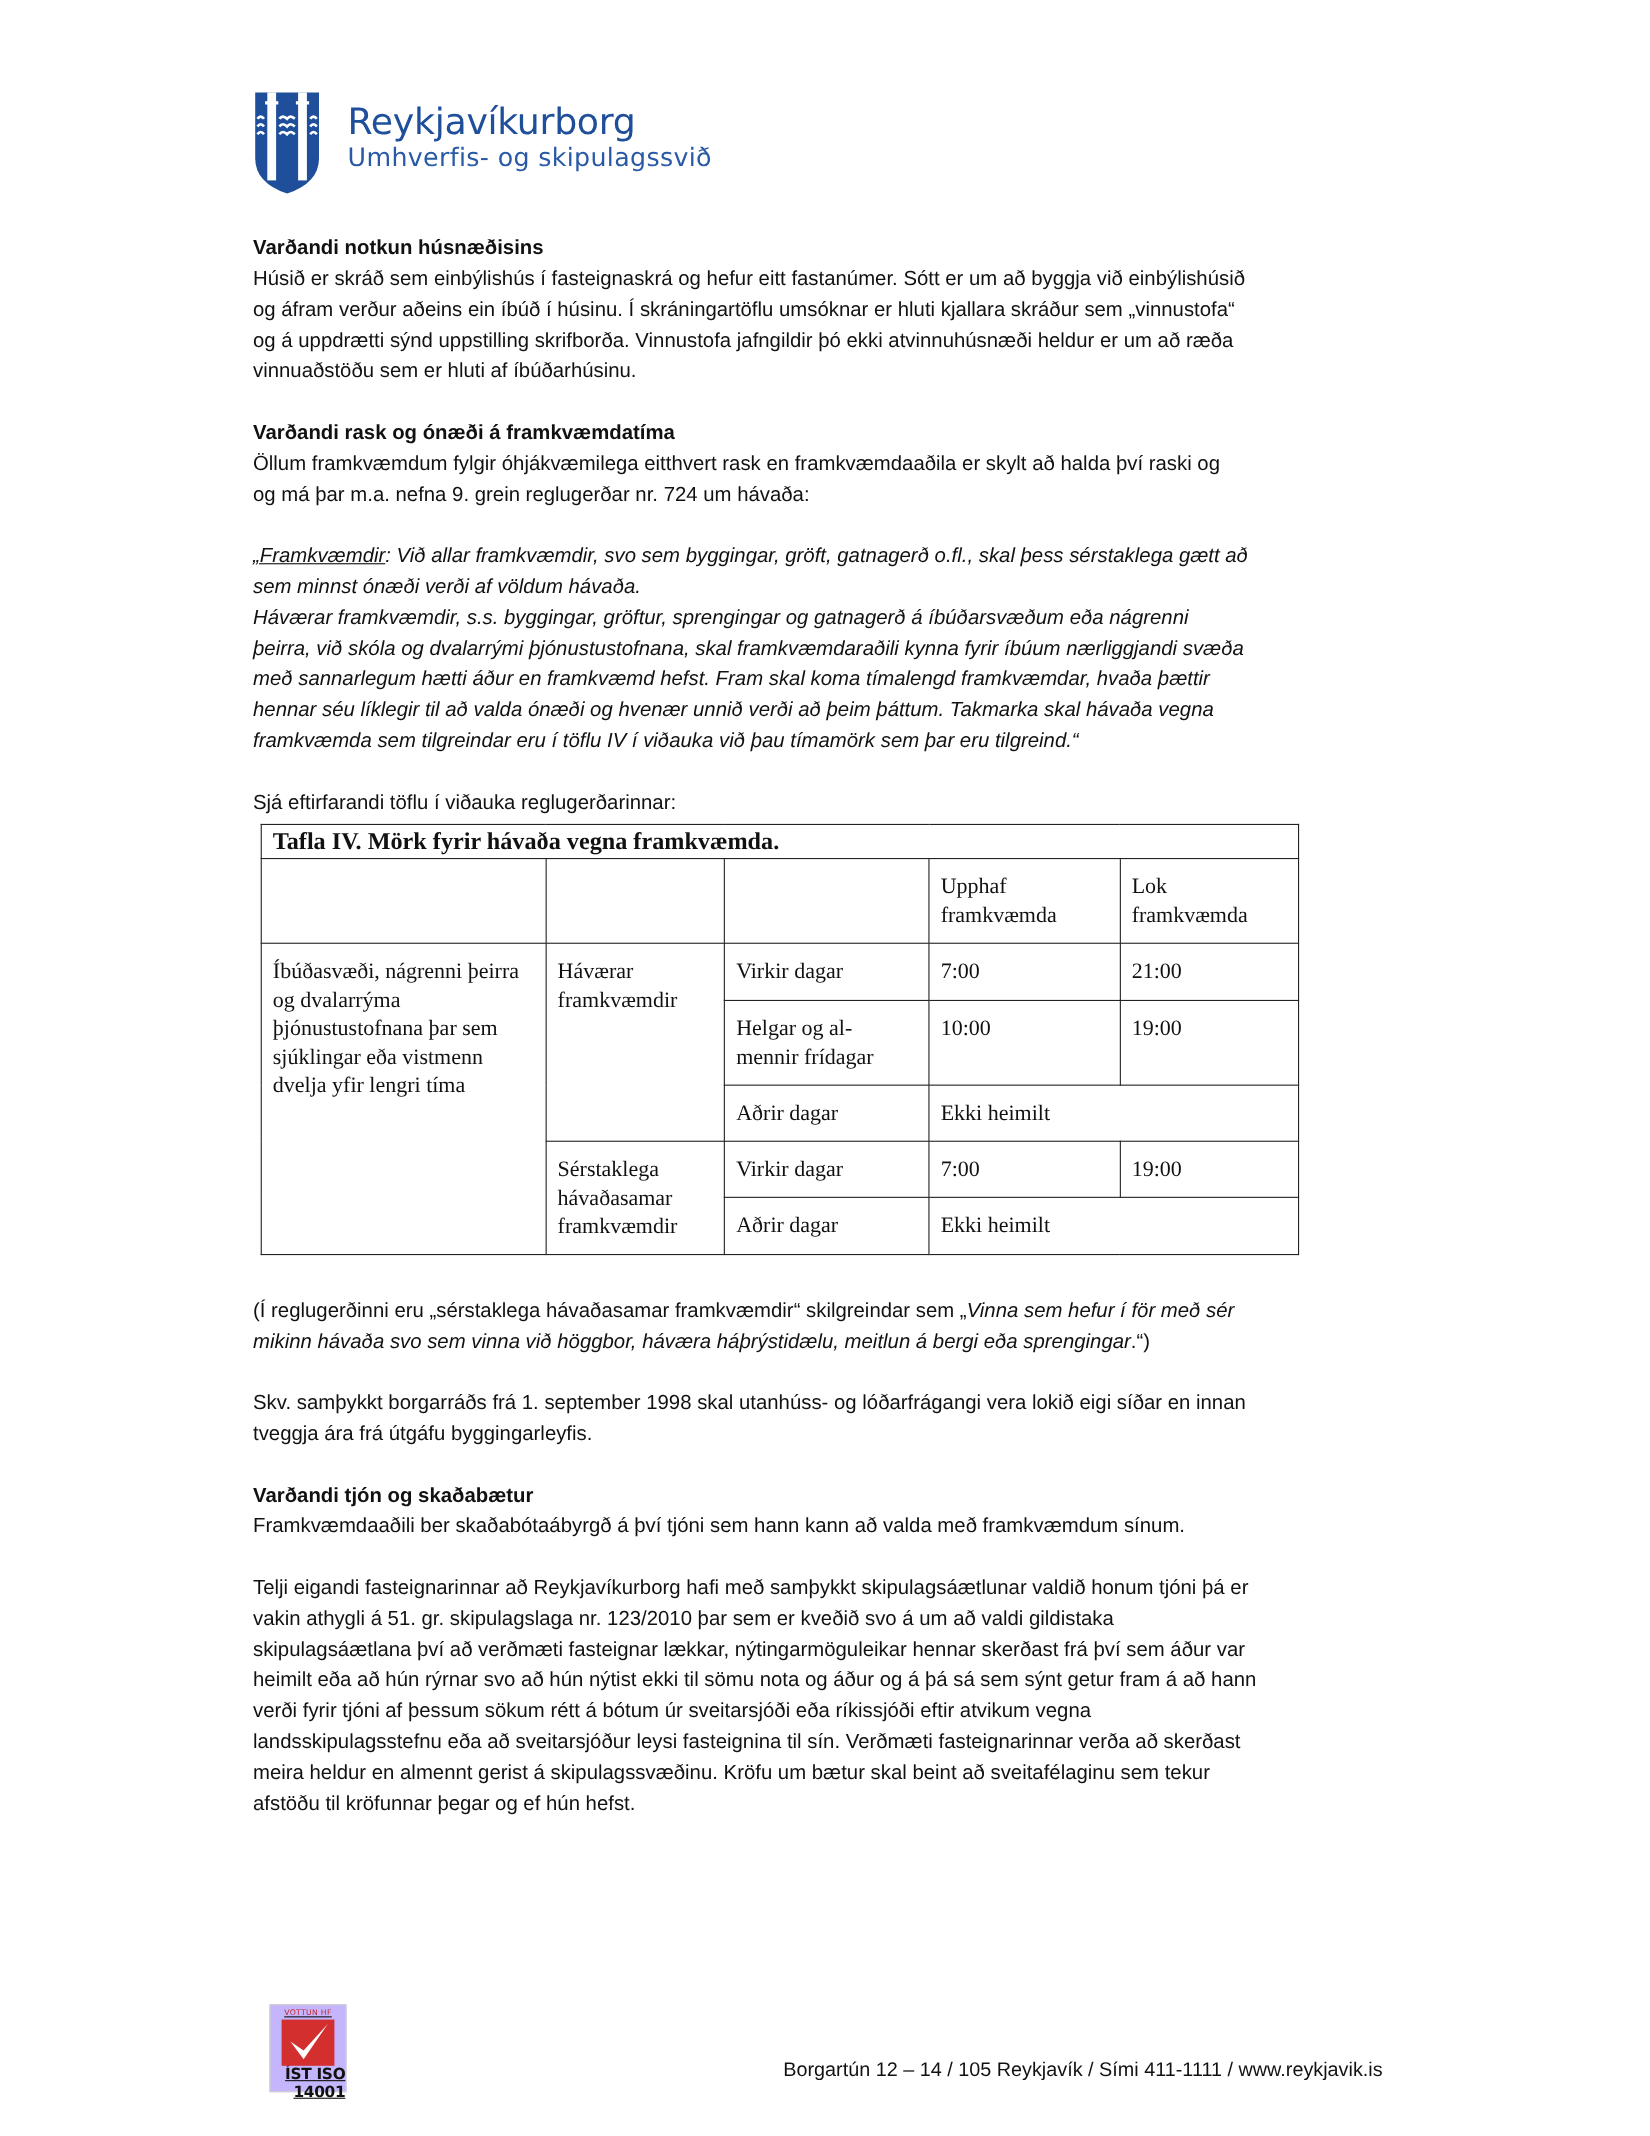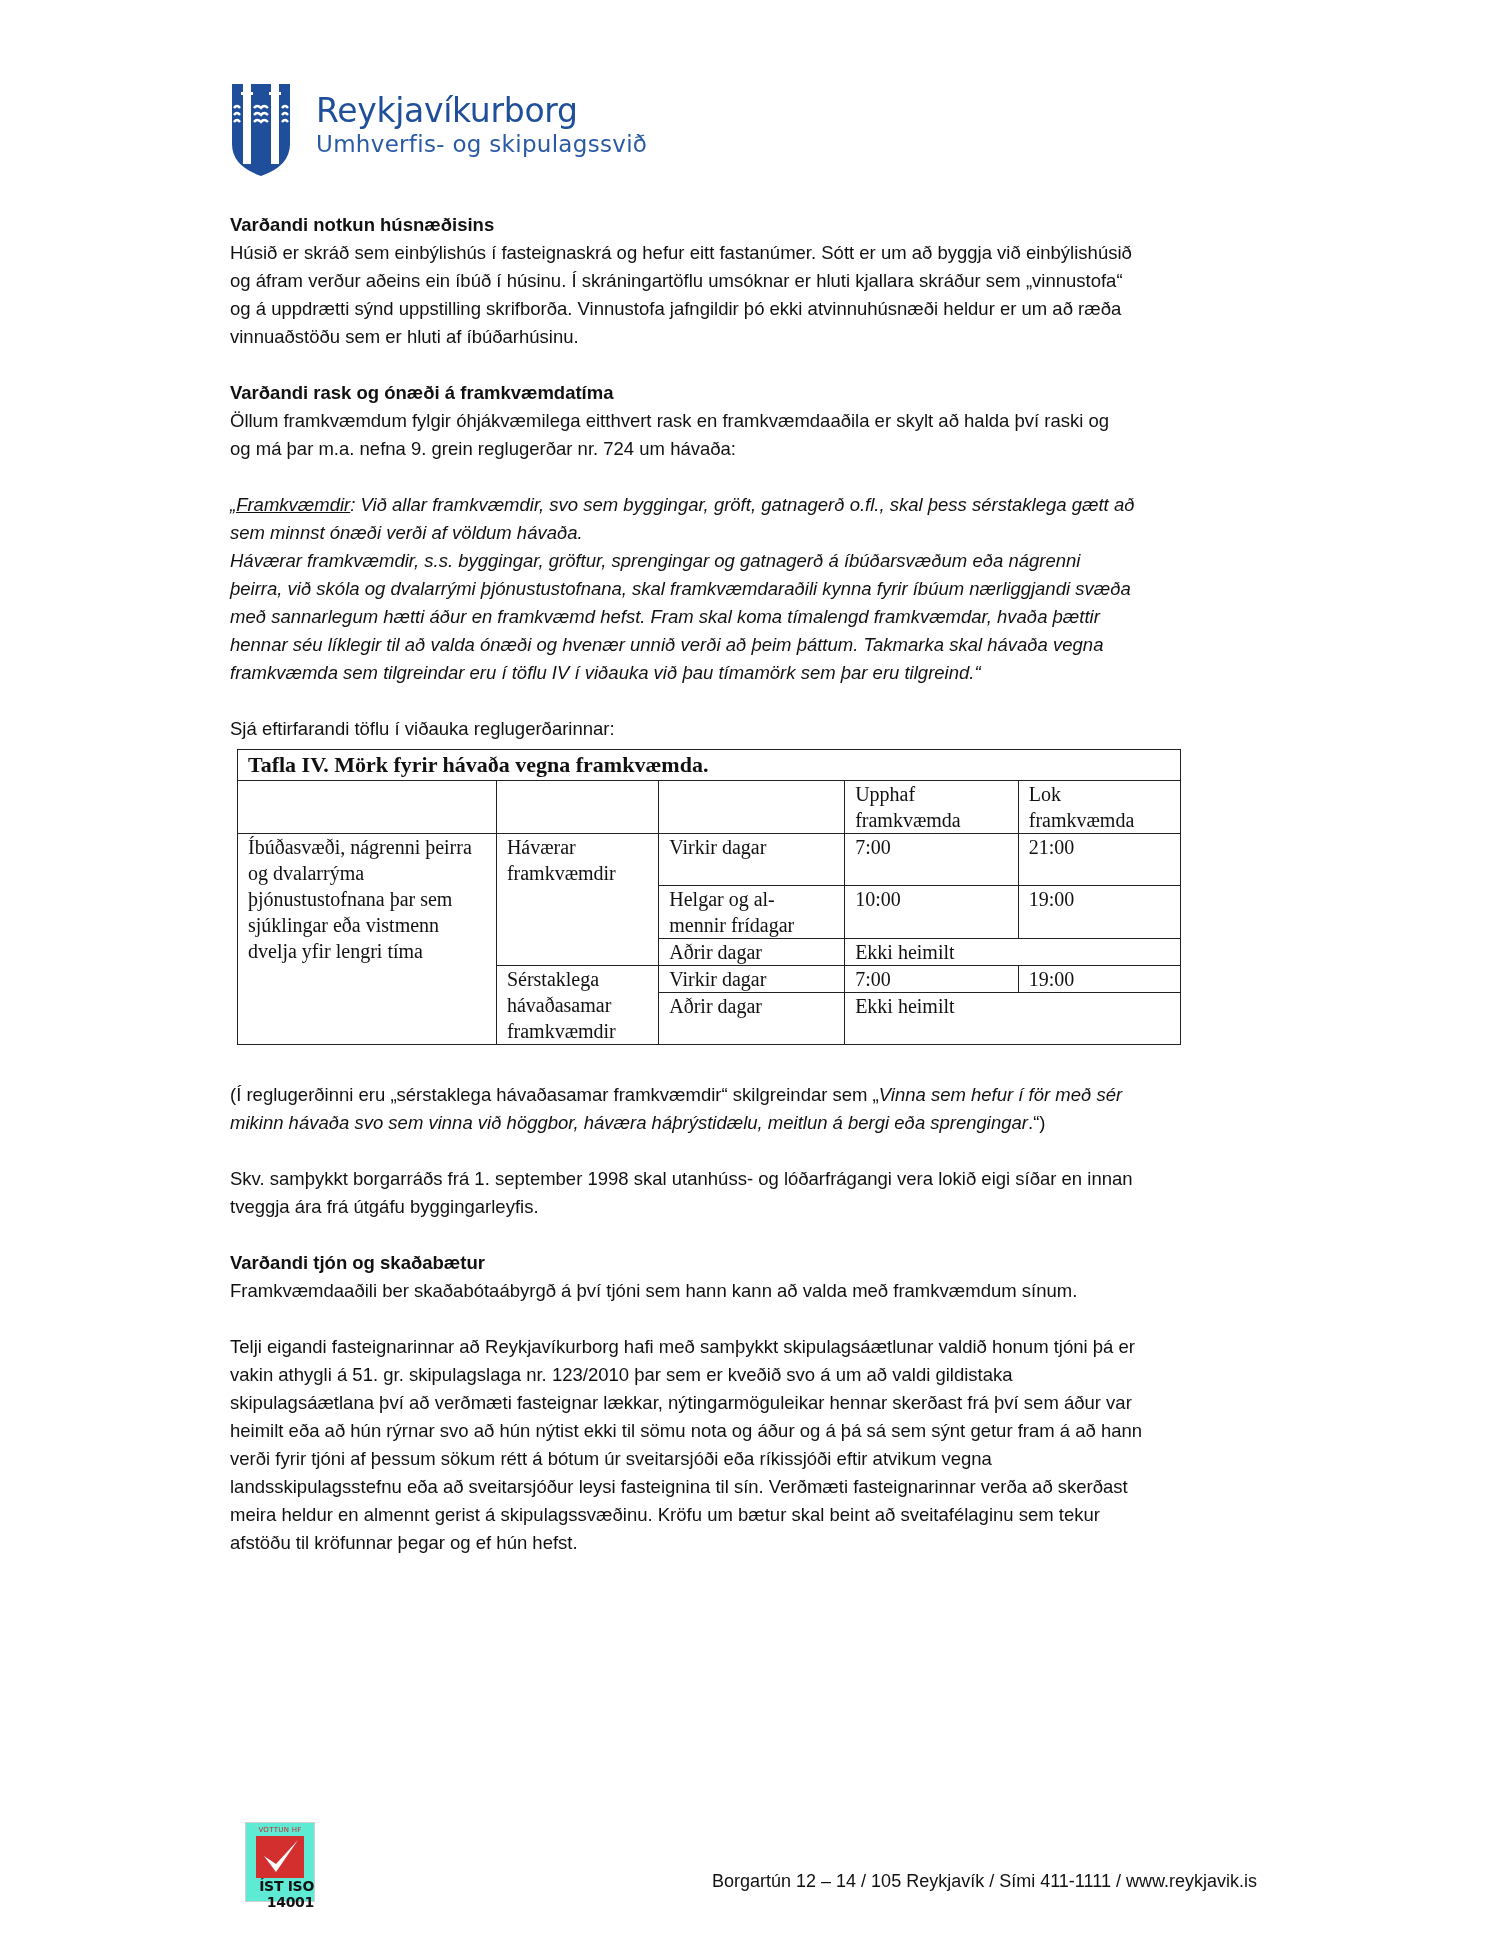--- a/index.html
+++ b/index.html
@@ -17,33 +17,33 @@
   .body { position: absolute; left: 230px; top: 211px; width: 1050px; font-family: "Liberation Sans", sans-serif; font-size: 18.5px; line-height: 28px; color: #111; }
   .body p { margin: 0; }
   .section { margin-bottom: 28px; }
   .heading { font-weight: bold; }
   .italic { font-style: italic; }
   .u { text-decoration: underline; }
 
   
   .reg-table-wrap { margin-top: 6px; margin-left: 7px; margin-bottom: 36px; }
   table.reg { border-collapse: collapse; width: 944px; font-family: "Liberation Serif", serif; font-size: 20px; line-height: 26px; color: #111; }
-  table.reg td { border: 1.5px solid #222; vertical-align: top; padding: 0 10px; }
+  table.reg td { border: 1.5px solid #222; vertical-align: top; padding: 12px 10px; }
   table.reg td.title { font-weight: bold; font-size: 22px; padding: 2px 10px; }
   .c1 { width: 243px; }
   .c2 { width: 143px; }
   .c3 { width: 170px; }
   .c4 { width: 155px; }
   .c5 { width: 143px; }
   .tall { height: 52px; }
   .mid { height: 52px; font-family: Liberation Serif, serif; }
   .short { height: 26px; }
 
   
-  .iso { position: absolute; left: 245px; top: 1822px; width: 68px; height: 78px; border: 1px solid #cfcfcf; background: #5eead4; }
+  .iso { position: absolute; left: 245px; top: 1822px; width: 68px; height: 78px; border: 1px solid #cfcfcf; background: #c4b5fd; text-decoration: underline; }
   .iso-top { font-family: "DejaVu Sans", sans-serif; font-size: 7px; color: #c62828; text-align: center; margin-top: 3px; letter-spacing: 0.3px; }
   .iso-box { width: 48px; height: 42px; background: #d32f2f; margin: 2px auto 0; position: relative; }
   .iso-bottom { font-family: "DejaVu Sans", sans-serif; font-size: 14px; font-weight: bold; color: #111; text-align: right; margin-top: 0; letter-spacing: -0.3px; }
   .footer-address { position: absolute; left: 712px; top: 1871px; font-family: "Liberation Sans", sans-serif; font-size: 18px; color: #111; }
 </style>
 </head>
 <body>
 
 <div class="page">
 

